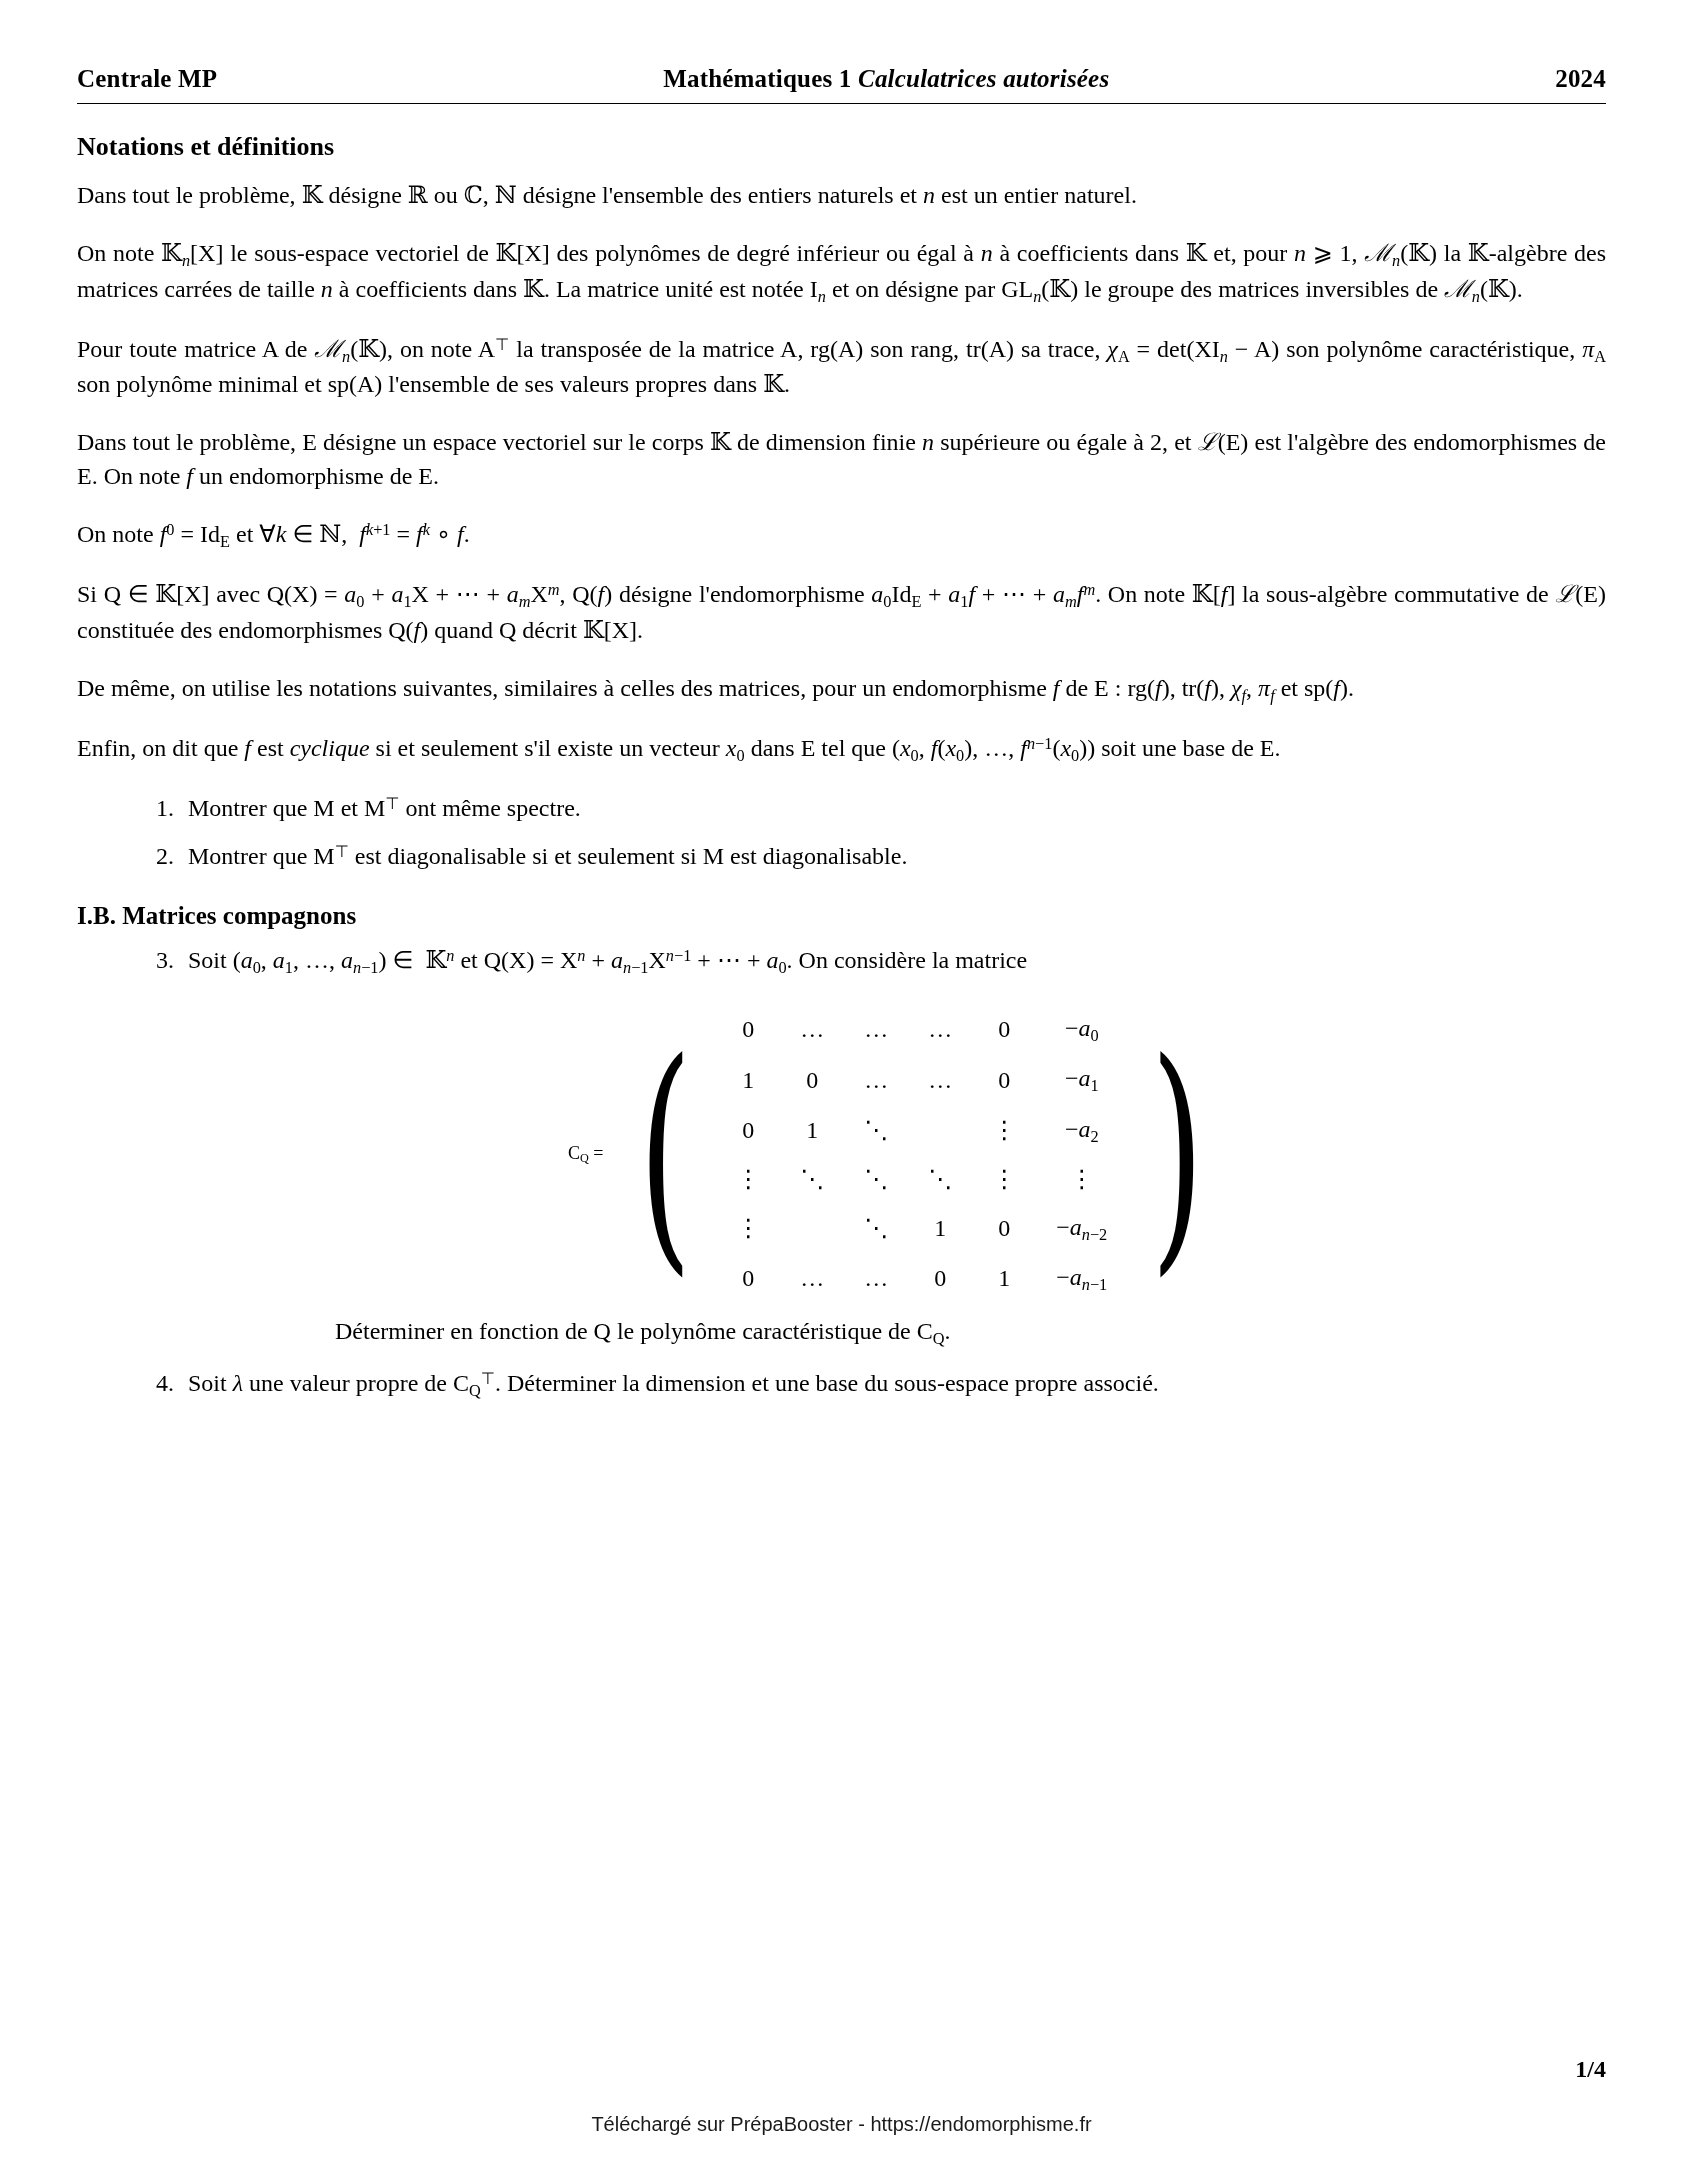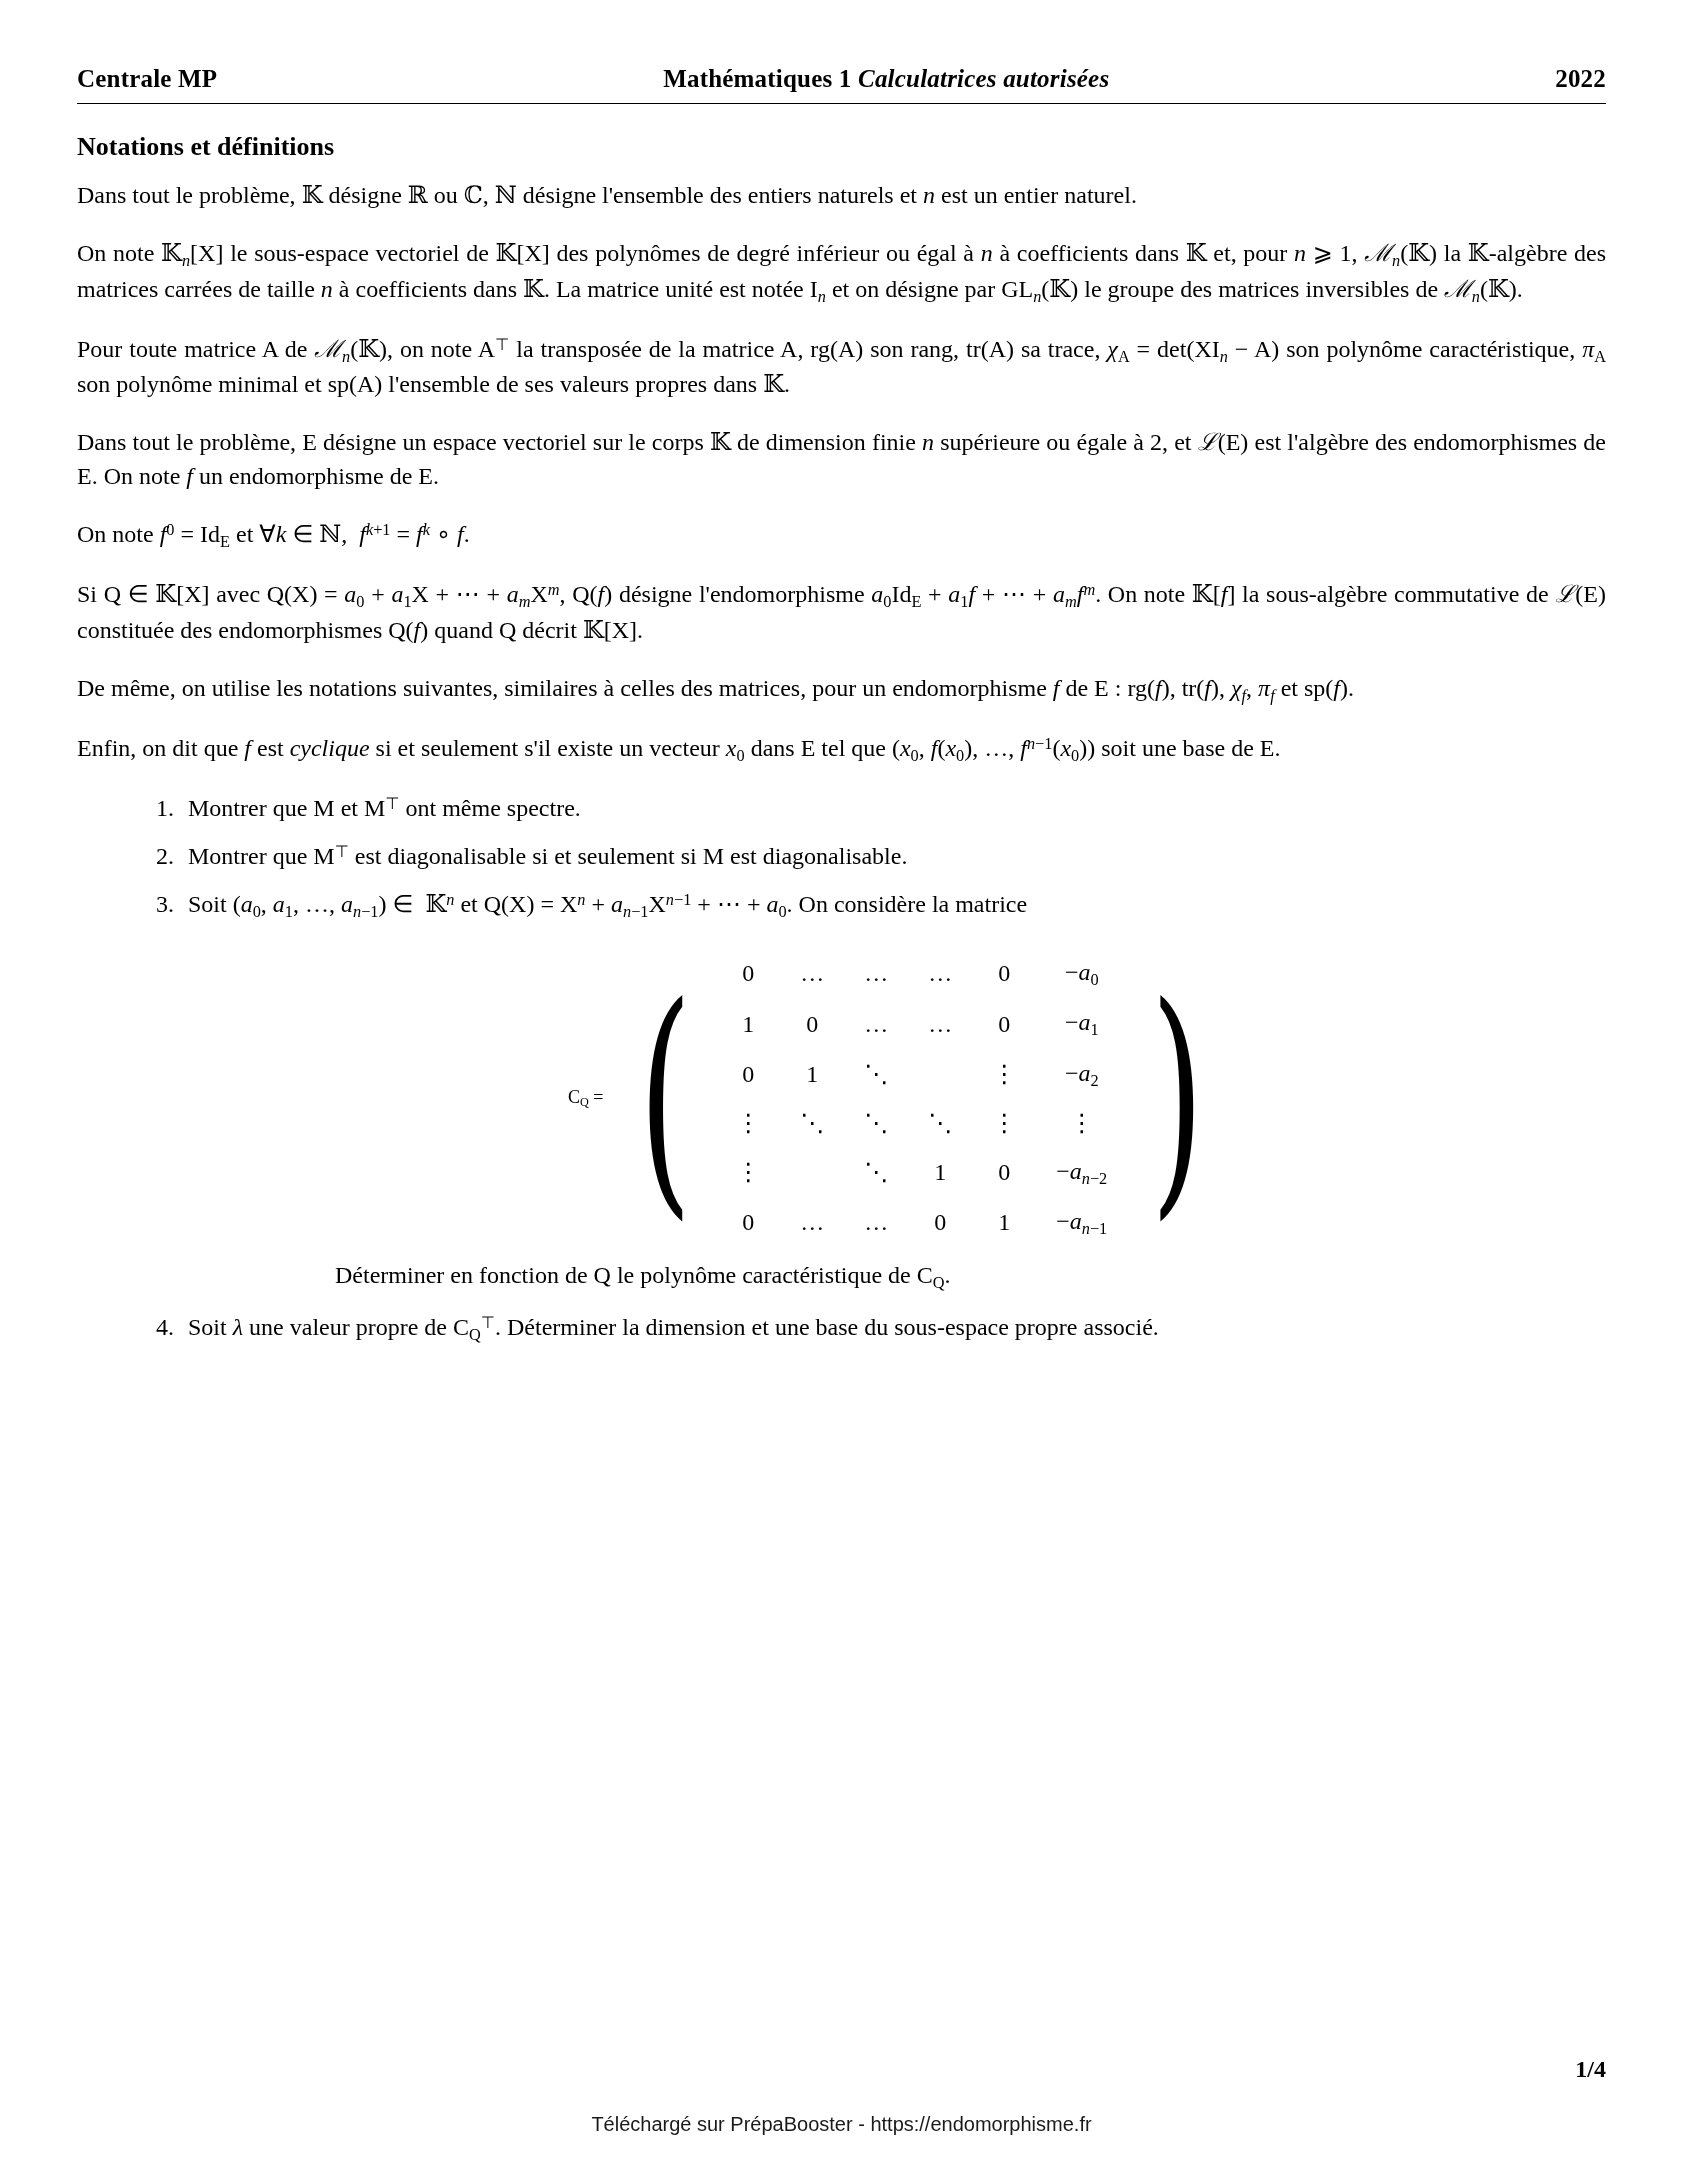--- a/index.html
+++ b/index.html
@@ -143,21 +143,21 @@
 <body>
 
 <div class="page">
 
   <div class="header">
     <div class="left">Centrale MP</div>
     <div class="center">
       <span>Mathématiques 1</span>
       <span class="italic">Calculatrices autorisées</span>
     </div>
-    <div class="right">2022</div>
+    <div class="right">2024</div>
   </div>
   <div class="rule"></div>
 
   <h2 class="section-title">Notations et définitions</h2>
 
   <p class="para">
     Dans tout le problème, <span class="bb">𝕂</span> désigne <span class="bb">ℝ</span> ou <span class="bb">ℂ</span>,
     <span class="bb">ℕ</span> désigne l'ensemble des entiers naturels et <span class="math">n</span> est un entier naturel.
   </p>
 
@@ -216,20 +216,21 @@
 
   <ol class="qlist" start="1">
     <li>
       <span class="q-body">Montrer que M et M<sup>⊤</sup> ont même spectre.</span>
     </li>
     <li>
       <span class="q-body">Montrer que M<sup>⊤</sup> est diagonalisable si et seulement si M est diagonalisable.</span>
     </li>
   </ol>
 
+  <h3 class="sub-title">I.B. Matrices compagnons</h3>
 
   <ol class="qlist" start="3">
     <li>
       <span class="q-body">
         Soit (<span class="math">a</span><sub>0</sub>, <span class="math">a</span><sub>1</sub>, …, <span class="math">a</span><sub><span class="math">n</span>−1</sub>) ∈
         &nbsp;<span class="bb">𝕂</span><sup class="math">n</sup> et Q(X) = X<sup class="math">n</sup> +
         <span class="math">a</span><sub><span class="math">n</span>−1</sub>X<sup><span class="math">n</span>−1</sup> + ⋯ +
         <span class="math">a</span><sub>0</sub>. On considère la matrice
       </span>
 

